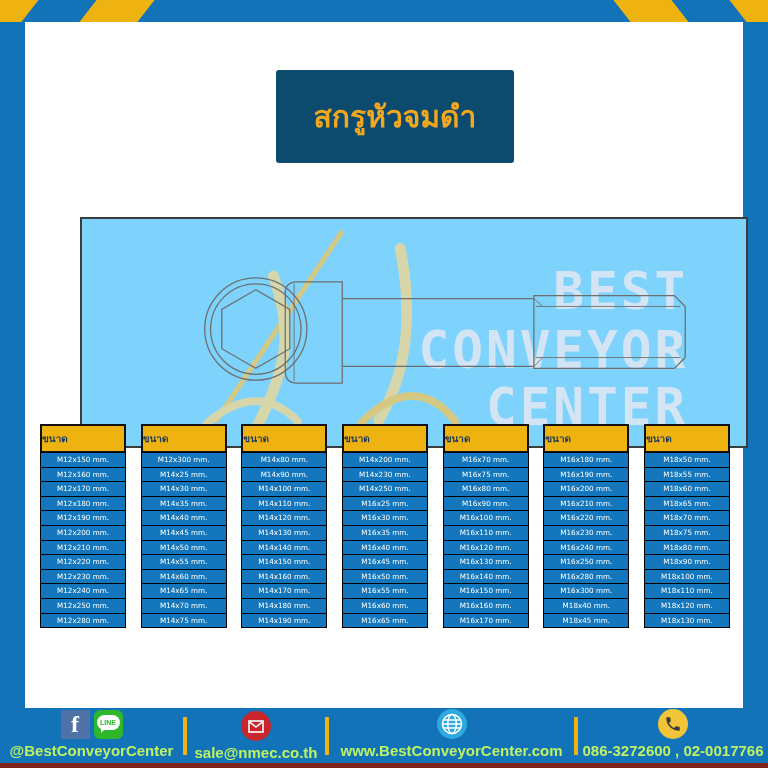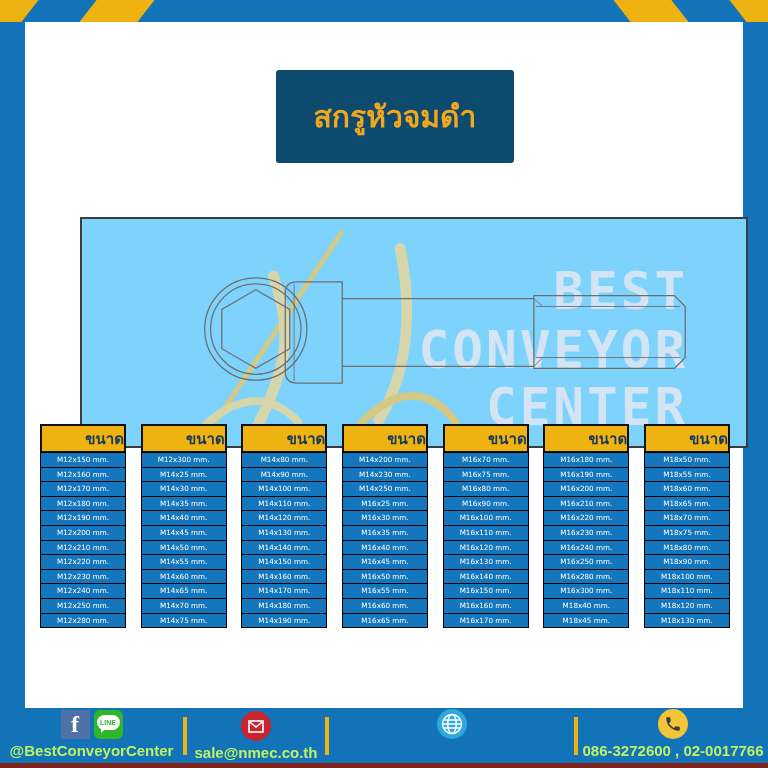--- a/index.html
+++ b/index.html
@@ -30,21 +30,21 @@
   .drawing-box{position:absolute;left:80px;top:181px;width:668px;height:231px;border:2px solid #3c3c3c;
     background:#7dd3fc;box-sizing:border-box;margin-top:36px;}
   .drawing-box svg{display:block;width:100%;height:100%;}
   .wm-text{font-family:"DejaVu Sans Mono","Liberation Mono",monospace;font-weight:bold;fill:#d3e4f4;
     font-size:52px;letter-spacing:3px;}
 
   
   .tables-wrap{position:absolute;left:40px;top:424px;width:690px;display:flex;justify-content:space-between;}
   .size-table{width:86px;}
   .size-header{box-sizing:border-box;height:29px;background:#eeb211;border:2px solid #111;
-    color:#17395e;font-weight:bold;font-size:15px;text-align:right;line-height:26px;}
+    color:#17395e;font-weight:bold;font-size:10px;text-align:left;line-height:26px;}
   .size-row{box-sizing:border-box;height:15.6px;background:#1477bd;border:1px solid #000;margin-top:-1px;
     color:#ffffff;font-size:7.2px;text-align:center;line-height:14.5px;font-family:"DejaVu Sans",sans-serif;}
 
   
   .footer{position:absolute;left:0;bottom:5px;width:768px;height:55px;display:flex;align-items:center;}
   .bottom-strip{position:absolute;left:0;bottom:0;width:768px;height:5px;background:#7e231a;}
   .f-sec{display:flex;flex-direction:column;align-items:center;justify-content:flex-start;height:55px;}
   .f-sec .icons{display:flex;gap:4px;align-items:center;height:32px;}
   .f-label{color:#bef264;font-weight:bold;font-size:15px;white-space:nowrap;margin-top:2px;}
   .f-div{width:4px;height:38px;background:#eeb211;align-self:center;}
@@ -261,20 +261,21 @@
             <g fill="none" stroke="#ffffff" stroke-width="1.5">
               <circle cx="12" cy="12" r="9.5"></circle>
               <ellipse cx="12" cy="12" rx="4.3" ry="9.5"></ellipse>
               <line x1="3.6" y1="8" x2="20.4" y2="8"></line>
               <line x1="2.5" y1="12" x2="21.5" y2="12"></line>
               <line x1="3.6" y1="16" x2="20.4" y2="16"></line>
             </g>
           </svg>
         </div>
       </div>
+      <div class="f-label">www.BestConveyorCenter.com</div>
     </div>
     <div class="f-div"></div>
     <div class="f-sec sec4">
       <div class="icons">
         <div class="circle-icon phone-circle">
           <svg width="18" height="18" viewBox="0 0 24 24">
             <path fill="#3b3b3b" d="M6.62 10.79c1.44 2.83 3.76 5.14 6.59 6.59l2.2-2.2c.27-.27.67-.36 1.02-.24 1.12.37 2.33.57 3.57.57.55 0 1 .45 1 1V20c0 .55-.45 1-1 1-9.39 0-17-7.61-17-17 0-.55.45-1 1-1h3.5c.55 0 1 .45 1 1 0 1.25.2 2.45.57 3.57.11.35.03.74-.25 1.02l-2.2 2.2z"></path>
           </svg>
         </div>
       </div>

